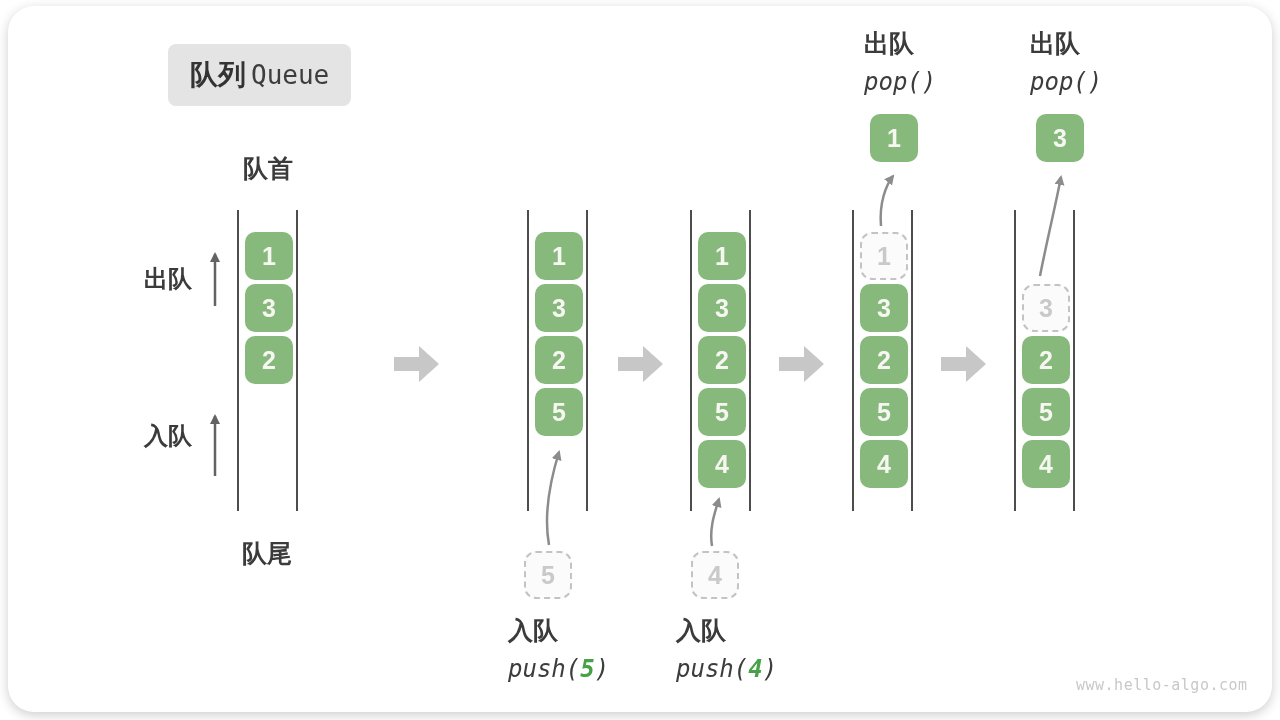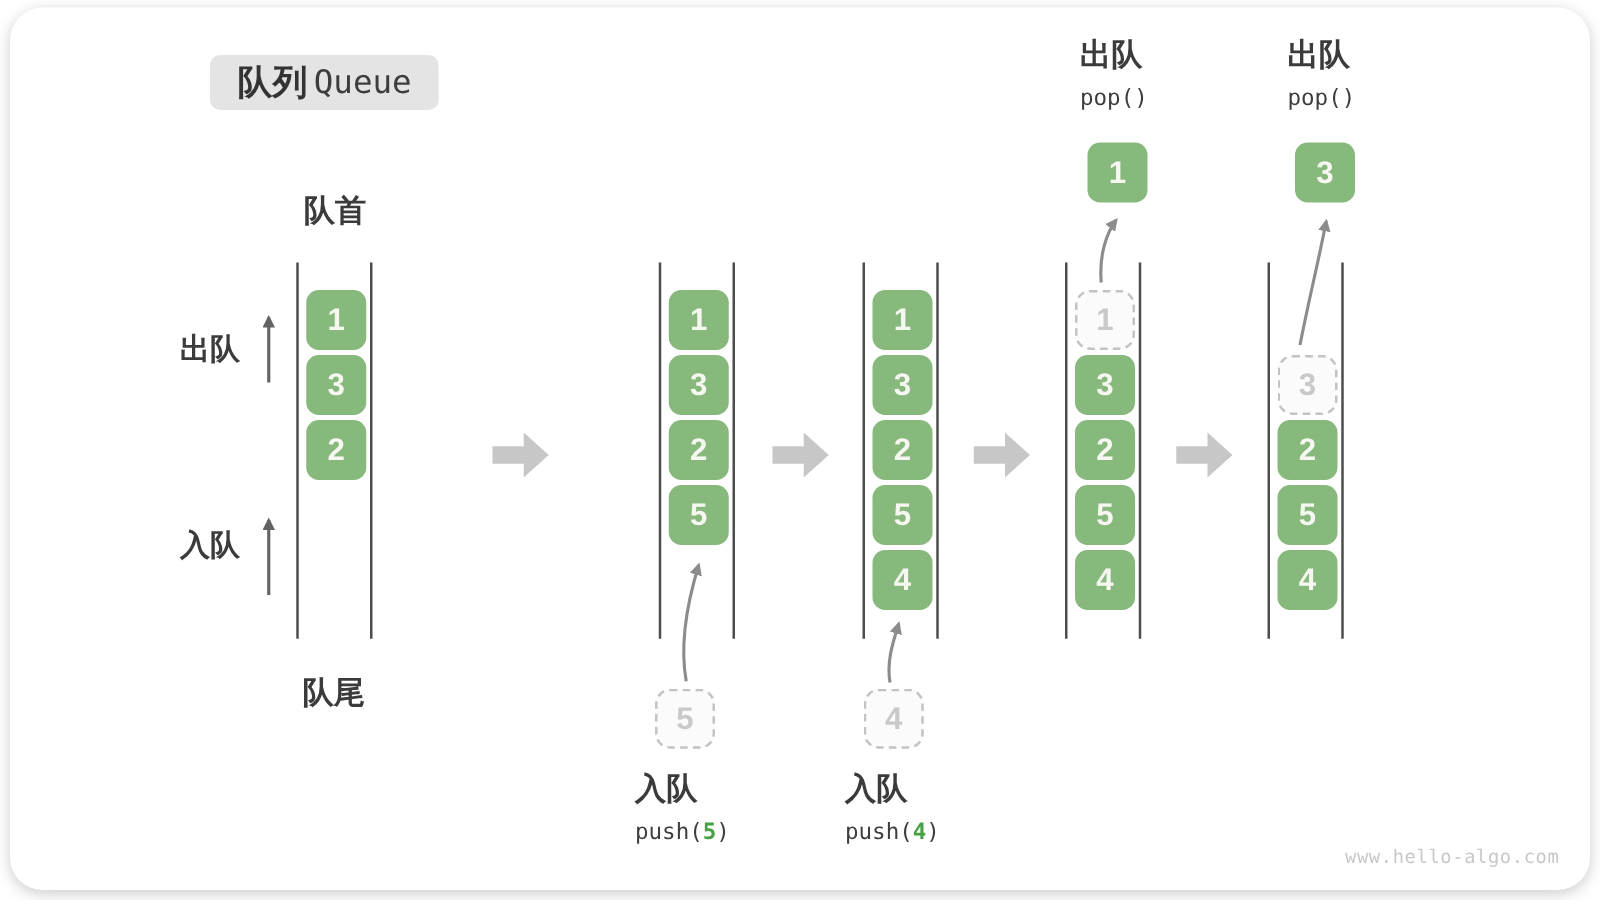--- a/index.html
+++ b/index.html
@@ -1,36 +1,36 @@
 <!DOCTYPE html>
 <html><head>
 <meta charset="utf-8">
 <style>
   html,body{margin:0;padding:0;background:#ffffff;}
   #stage{position:relative;width:1280px;height:720px;overflow:hidden;
          font-family:"Liberation Sans","DejaVu Sans",sans-serif;color:#3d3d3d;}
   .card{position:absolute;left:8px;top:6px;right:8px;bottom:8px;background:#ffffff;
         border-radius:26px;box-shadow:0 3px 12px rgba(0,0,0,0.20);}
-  .title-box{position:absolute;left:168px;top:44px;height:44px;padding:0 22px;
+  .title-box{position:absolute;left:168px;top:44px;height:62px;padding:0 22px;
              background:#e4e4e4;border-radius:8px;display:flex;align-items:center;}
   .title-zh{font-size:28px;font-weight:700;color:#333;}
   .title-en{font-family:"DejaVu Sans Mono",monospace;font-size:26px;color:#3d3d3d;margin-left:5px;}
   .lbl{position:absolute;font-weight:700;font-size:25px;color:#3b3b3b;white-space:nowrap;}
   .queue-col{position:absolute;top:210px;width:61px;height:301px;box-sizing:border-box;
              border-left:2px solid #4d4d4d;border-right:2px solid #4d4d4d;}
   .cell{position:absolute;width:48px;height:48px;border-radius:10px;box-sizing:border-box;
         display:flex;align-items:center;justify-content:center;
         font-weight:700;font-size:25px;}
   .cell.solid{background:#87b97c;color:#f7f7f2;}
   .cell.dashed{border:2.5px dashed #c3c3c3;background:#fbfbfb;color:#c9c9c9;border-radius:12px;}
   .queue-col .cell{left:6px;}
   .float-box{position:absolute;}
   .op-label{position:absolute;white-space:nowrap;}
   .op-zh{font-weight:700;font-size:25px;color:#3b3b3b;margin-bottom:8px;}
-  .op-code{font-family:"DejaVu Sans Mono",monospace;font-size:18px;color:#3d3d3d;}
+  .op-code{font-family:"DejaVu Sans Mono",monospace;font-size:24px;color:#3d3d3d;font-style:italic;}
   .green-num{color:#47a247;font-weight:700;}
   .push-0{left:508px;top:614px;}
   .push-1{left:676px;top:614px;}
   .pop-0{left:864px;top:27px;}
   .pop-1{left:1030px;top:27px;}
   #overlay{position:absolute;left:0;top:0;pointer-events:none;}
   .watermark{position:absolute;left:1076px;top:676px;font-family:"DejaVu Sans Mono",monospace;
              font-size:15px;color:#c8c8c8;letter-spacing:0.5px;}
 </style>
 </head>

